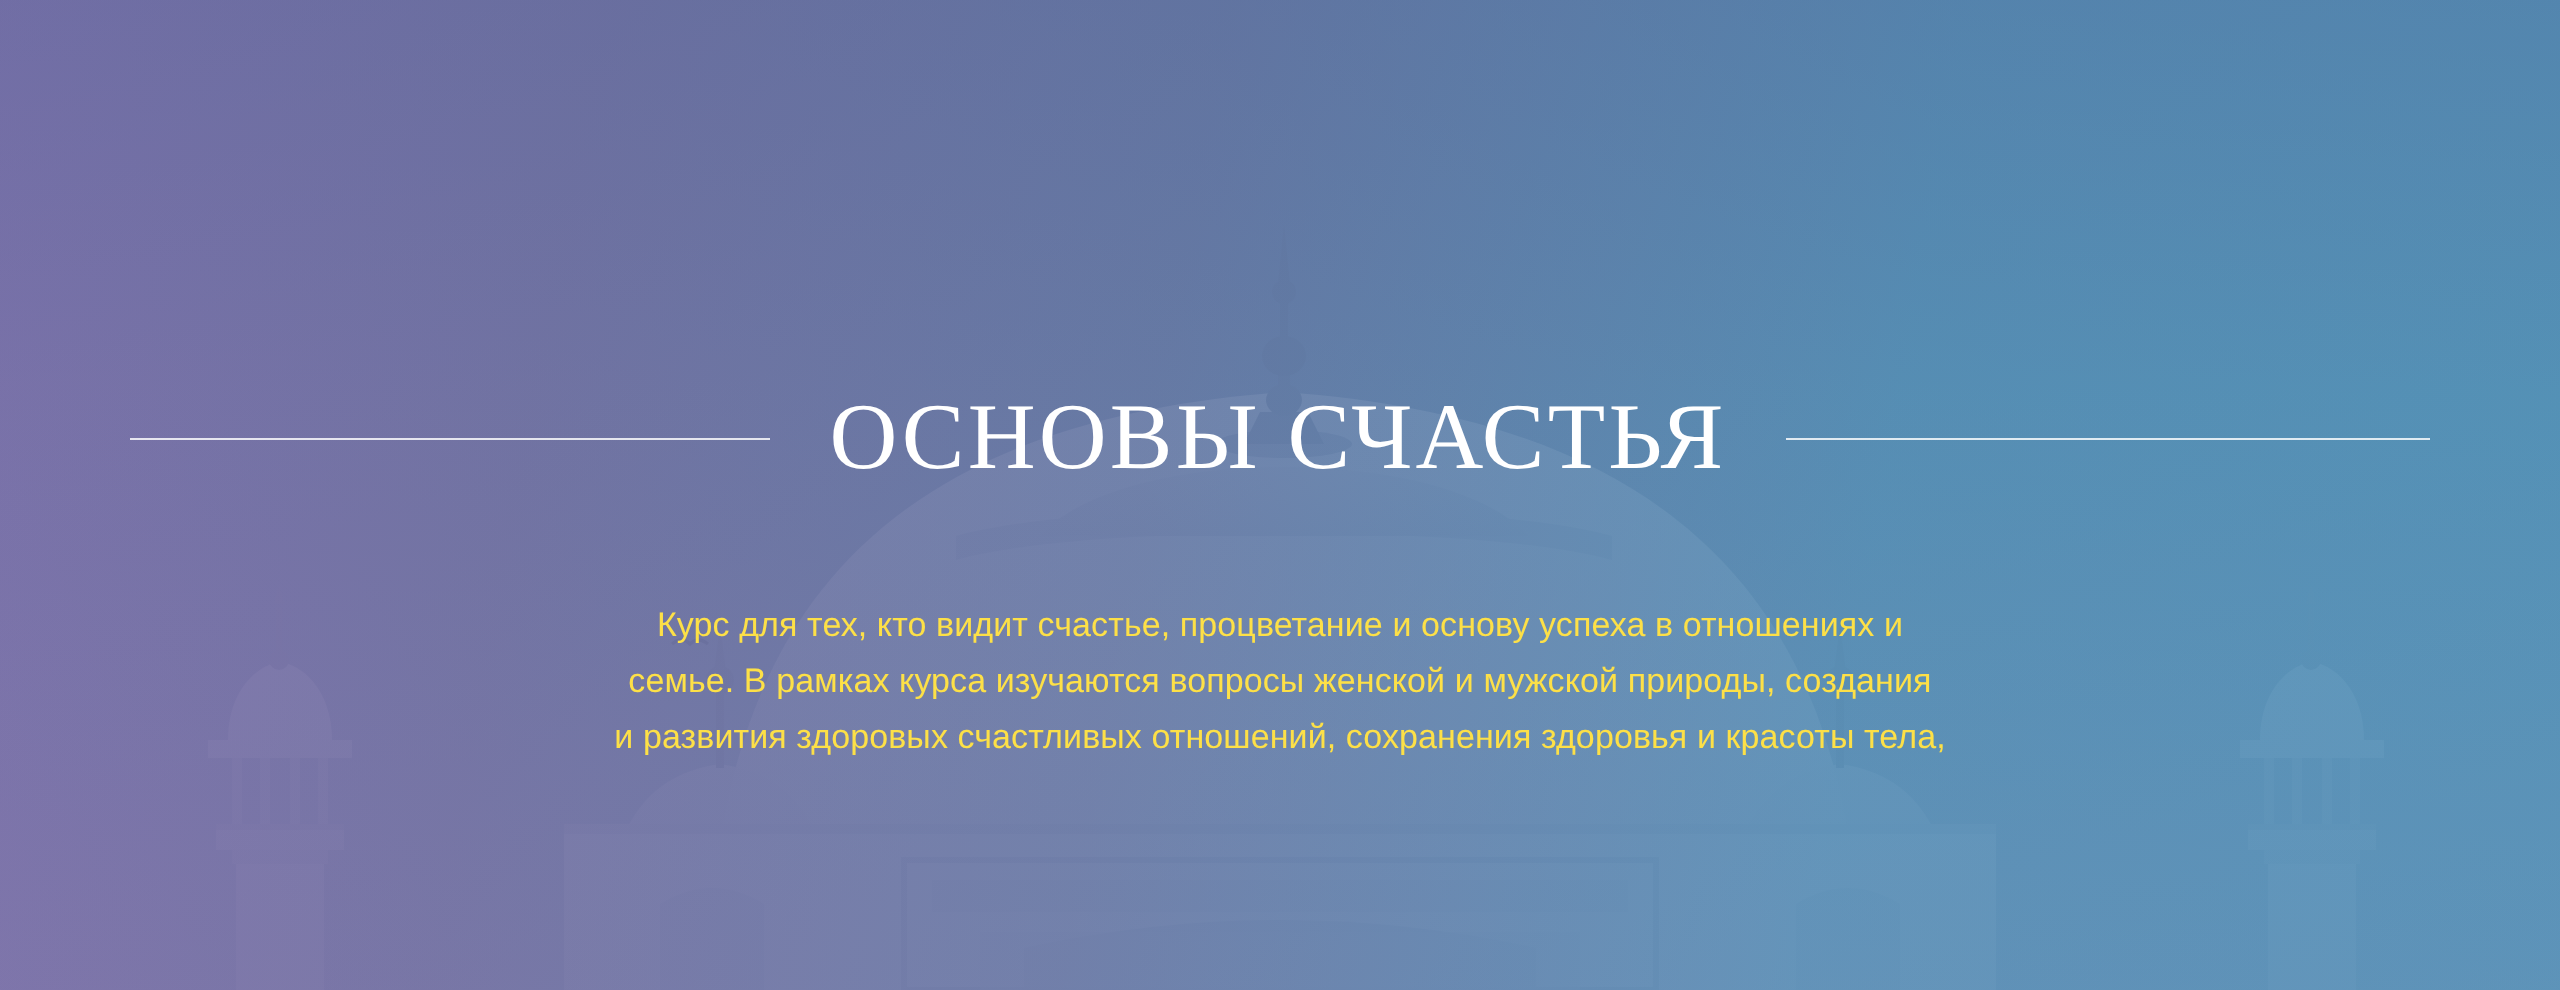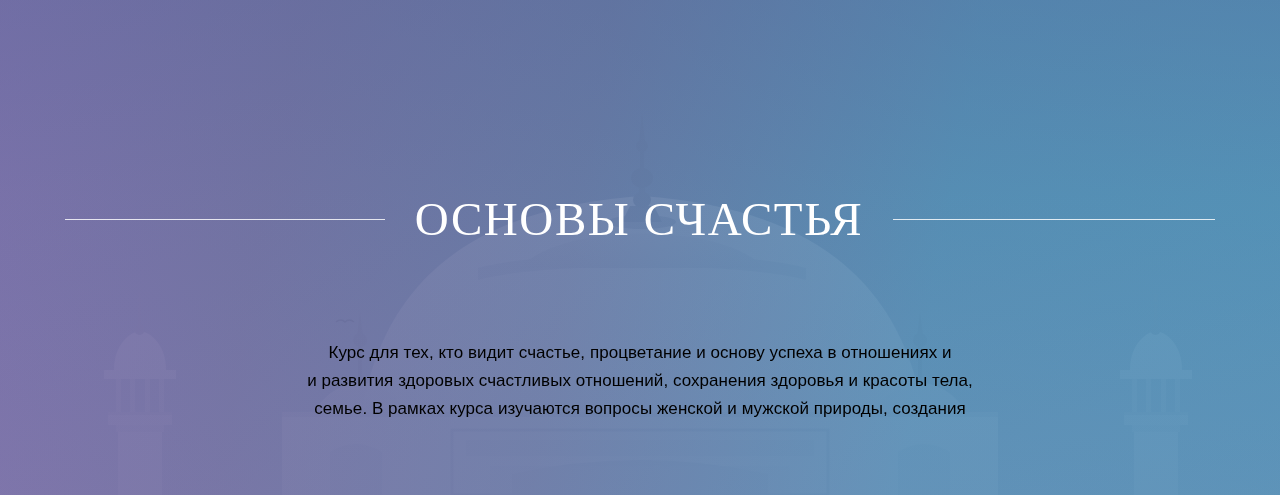--- a/index.html
+++ b/index.html
@@ -83,27 +83,26 @@
   }
 
   
   .hero-subtitle {
     position:absolute;
     left:50%;
     transform:translateX(-50%);
     top:299px;
     width:712px;
     text-align:center;
-    color:#000000;
+    color:#fde047;
     font-family:"Liberation Sans", sans-serif;
     font-size:17px;
     line-height:28px;
     font-weight:400;
     letter-spacing:0.05px;
-    margin-top:40px;
   }
   .hero-subtitle span { display:block; }
 </style>
 </head>
 <body>
 
 <div id="hero">
 
   <div id="photo-layer">
     <svg viewBox="0 0 1280 495" preserveAspectRatio="xMidYMid slice" aria-hidden="true">
@@ -226,18 +225,18 @@
   <div id="content">
 
     <div class="title-row">
       <div class="rule rule-left"></div>
       <h1 class="hero-title">ОСНОВЫ СЧАСТЬЯ</h1>
       <div class="rule rule-right"></div>
     </div>
 
     <p class="hero-subtitle">
       <span>Курс для тех, кто видит счастье, процветание и основу успеха в отношениях и</span>
+      <span>семье. В рамках курса изучаются вопросы женской и мужской природы, создания</span>
       <span>и развития здоровых счастливых отношений, сохранения здоровья и красоты тела,</span>
-      <span>семье. В рамках курса изучаются вопросы женской и мужской природы, создания</span>
     </p>
 
   </div>
 </div>
 
 </body></html>

